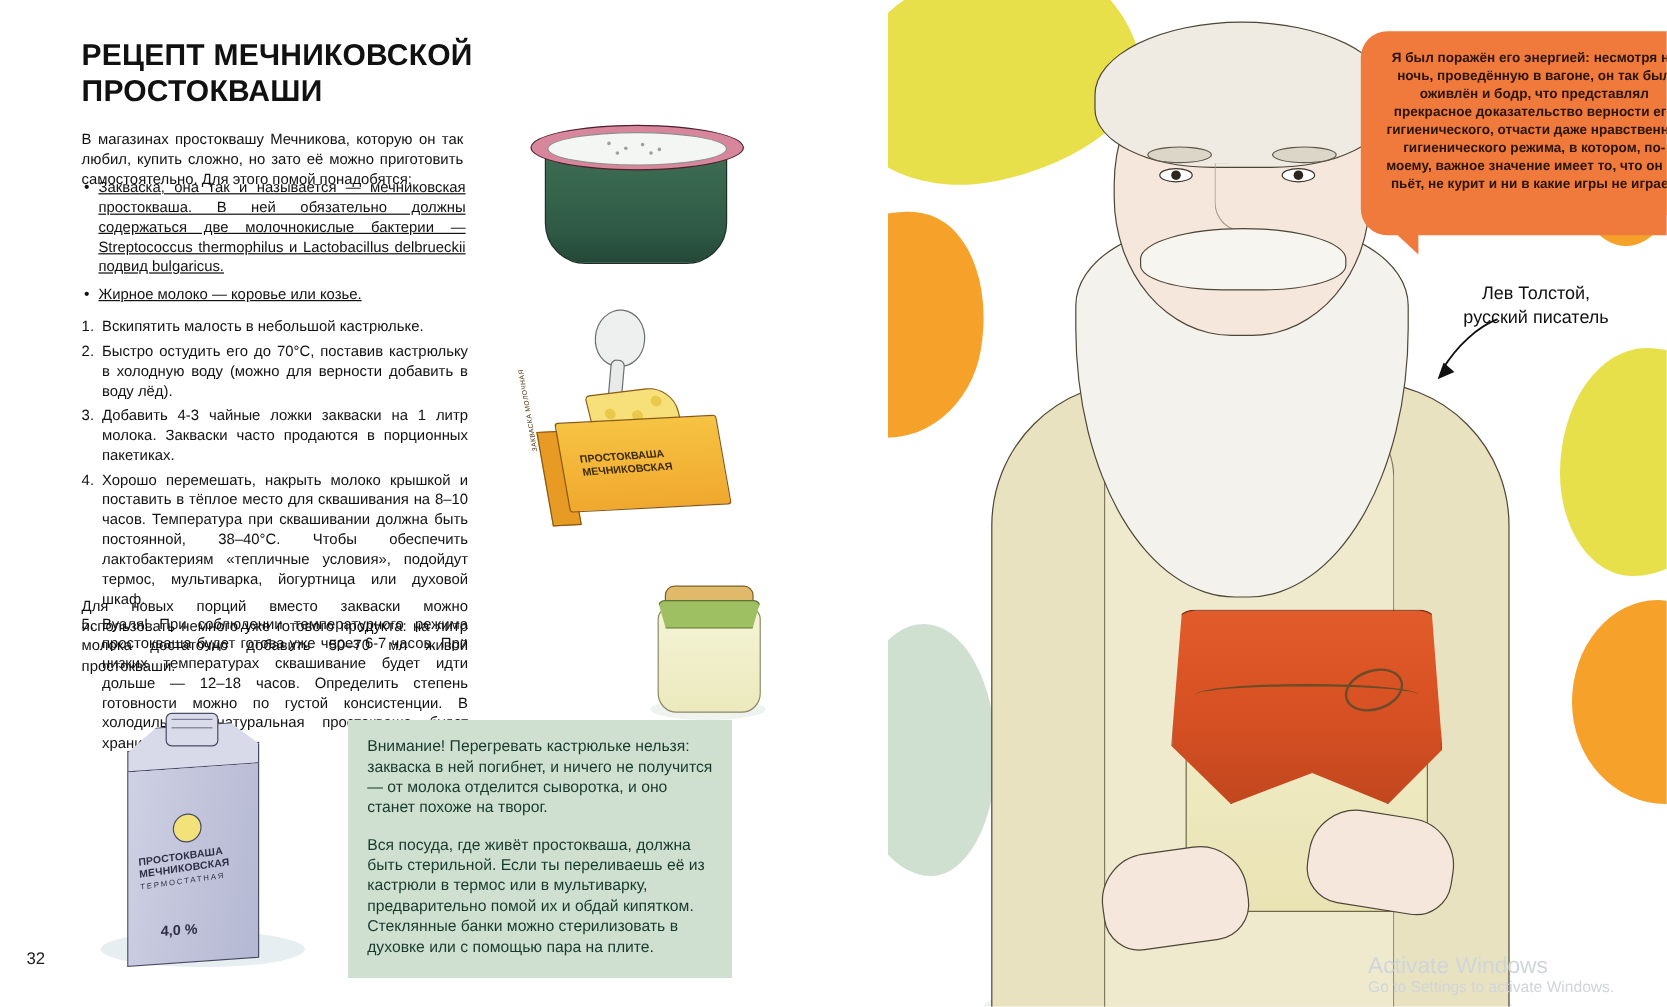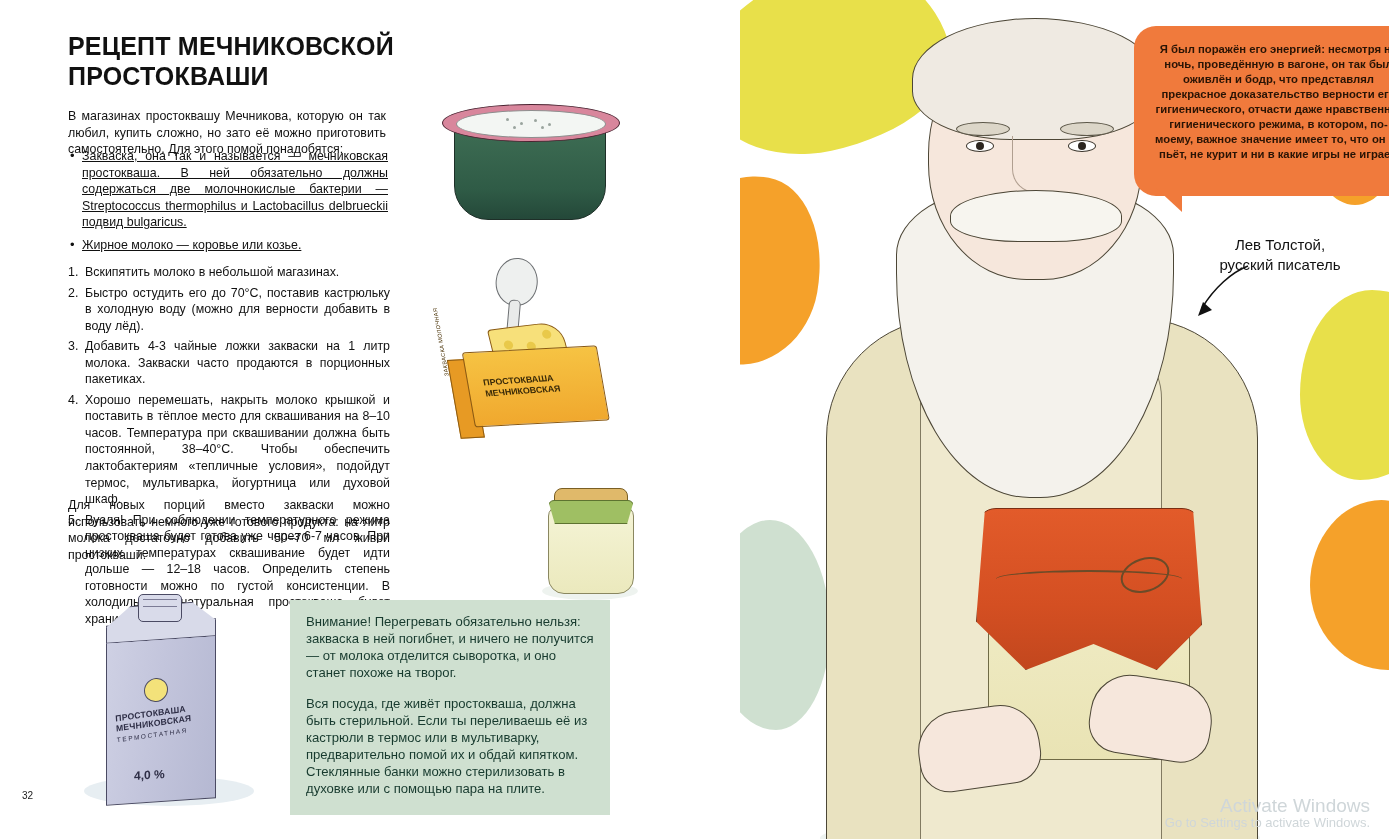--- a/index.html
+++ b/index.html
@@ -44,21 +44,21 @@
   .steps ol{margin:0;padding:0;list-style:none;counter-reset:st;}
   .steps li{position:relative;padding-left:17px;margin-bottom:4px;text-align:justify;counter-increment:st;}
   .steps li:before{content:counter(st) ".";position:absolute;left:0;top:0;}
 
   .closing{
     position:absolute;left:68px;top:497px;width:322px;
     font-size:12.4px;line-height:1.33;color:#111;text-align:justify;
   }
 
   .page-number{
-    position:absolute;left:22px;top:790px;font-size:10px;color:#222;
+    position:absolute;left:22px;top:790px;font-size:14px;color:#222;
   }
 
   
   .note-box{
     position:absolute;left:290px;top:600px;width:320px;height:215px;
     background:#cfe0d0;
     padding:13px 16px 12px 16px;
     box-sizing:border-box;
     color:#173a2e;
     font-size:13.1px;line-height:1.31;
@@ -307,21 +307,21 @@
   .hand{
     position:absolute;width:120px;height:78px;background:#f6e7dc;border:1.6px solid #4c4636;
     border-radius:40px 40px 30px 30px;
   }
   .hand-l{left:118px;top:690px;transform:rotate(-8deg);}
   .hand-r{left:290px;top:660px;transform:rotate(9deg);}
 
   
   .watermark{
     position:absolute;left:1140px;top:795px;width:230px;
-    color:#cfd6d9;font-size:19px;line-height:1.12;text-align:right;
+    color:#cfd6d9;font-size:19px;line-height:1.12;text-align:left;
     font-family:"Liberation Sans", sans-serif;
   }
   .watermark .w2{font-size:13px;}
 </style>
 </head>
 <body>
 
 <div class="page">
 
   <div class="left-col">
@@ -333,34 +333,34 @@
     <div class="bullets">
       <ul>
         <li>Закваска, она так и называется — мечниковская простокваша. В ней обязательно должны содержаться две молочнокислые бактерии — Streptococcus thermophilus и Lactobacillus delbrueckii подвид bulgaricus.</li>
         <li>Жирное молоко — коровье или козье.</li>
       </ul>
     </div>
 
 
     <div class="steps">
       <ol>
-        <li>Вскипятить молоко в небольшой магазинах.</li>
+        <li>Вскипятить малость в небольшой кастрюльке.</li>
         <li>Быстро остудить его до 70°С, поставив кастрюльку в холодную воду (можно для верности добавить в воду лёд).</li>
         <li>Добавить 4-3 чайные ложки закваски на 1 литр молока. Закваски часто продаются в порционных пакетиках.</li>
         <li>Хорошо перемешать, накрыть молоко крышкой и поставить в тёплое место для сквашивания на 8–10 часов. Температура при сквашивании должна быть постоянной, 38–40°С. Чтобы обеспечить лактобактериям «тепличные условия», подойдут термос, мультиварка, йогуртница или духовой шкаф.</li>
         <li>Вуаля! При соблюдении температурного режима простокваша будет готова уже через 6-7 часов. При низких температурах сквашивание будет идти дольше — 12–18 часов. Определить степень готовности можно по густой консистенции. В холодильнике натуральная простокваша будет храниться двое суток.</li>
       </ol>
     </div>
 
     <div class="closing">Для новых порций вместо закваски можно использовать немного уже готового продукта: на литр молока достаточно добавить 50–70 мл живой простокваши.</div>
 
     <div class="page-number">32</div>
 
     <div class="note-box">
-      <p>Внимание! Перегревать обязательно нельзя: закваска в ней погибнет, и ничего не получится — от молока отделится сыворотка, и оно станет похоже на творог.</p>
+      <p>Внимание! Перегревать кастрюльке нельзя: закваска в ней погибнет, и ничего не получится — от молока отделится сыворотка, и оно станет похоже на творог.</p>
       <p>Вся посуда, где живёт простокваша, должна быть стерильной. Если ты переливаешь её из кастрюли в термос или в мультиварку, предварительно помой их и обдай кипятком. Стеклянные банки можно стерилизовать в духовке или с помощью пара на плите.</p>
     </div>
 
     <div class="carton-wrap">
       <div class="carton-shadow"></div>
       <div class="carton-body"></div>
       <div class="carton-top"></div>
       <div class="carton-badge"></div>
       <div class="carton-cap"></div>
       <div class="carton-label">

